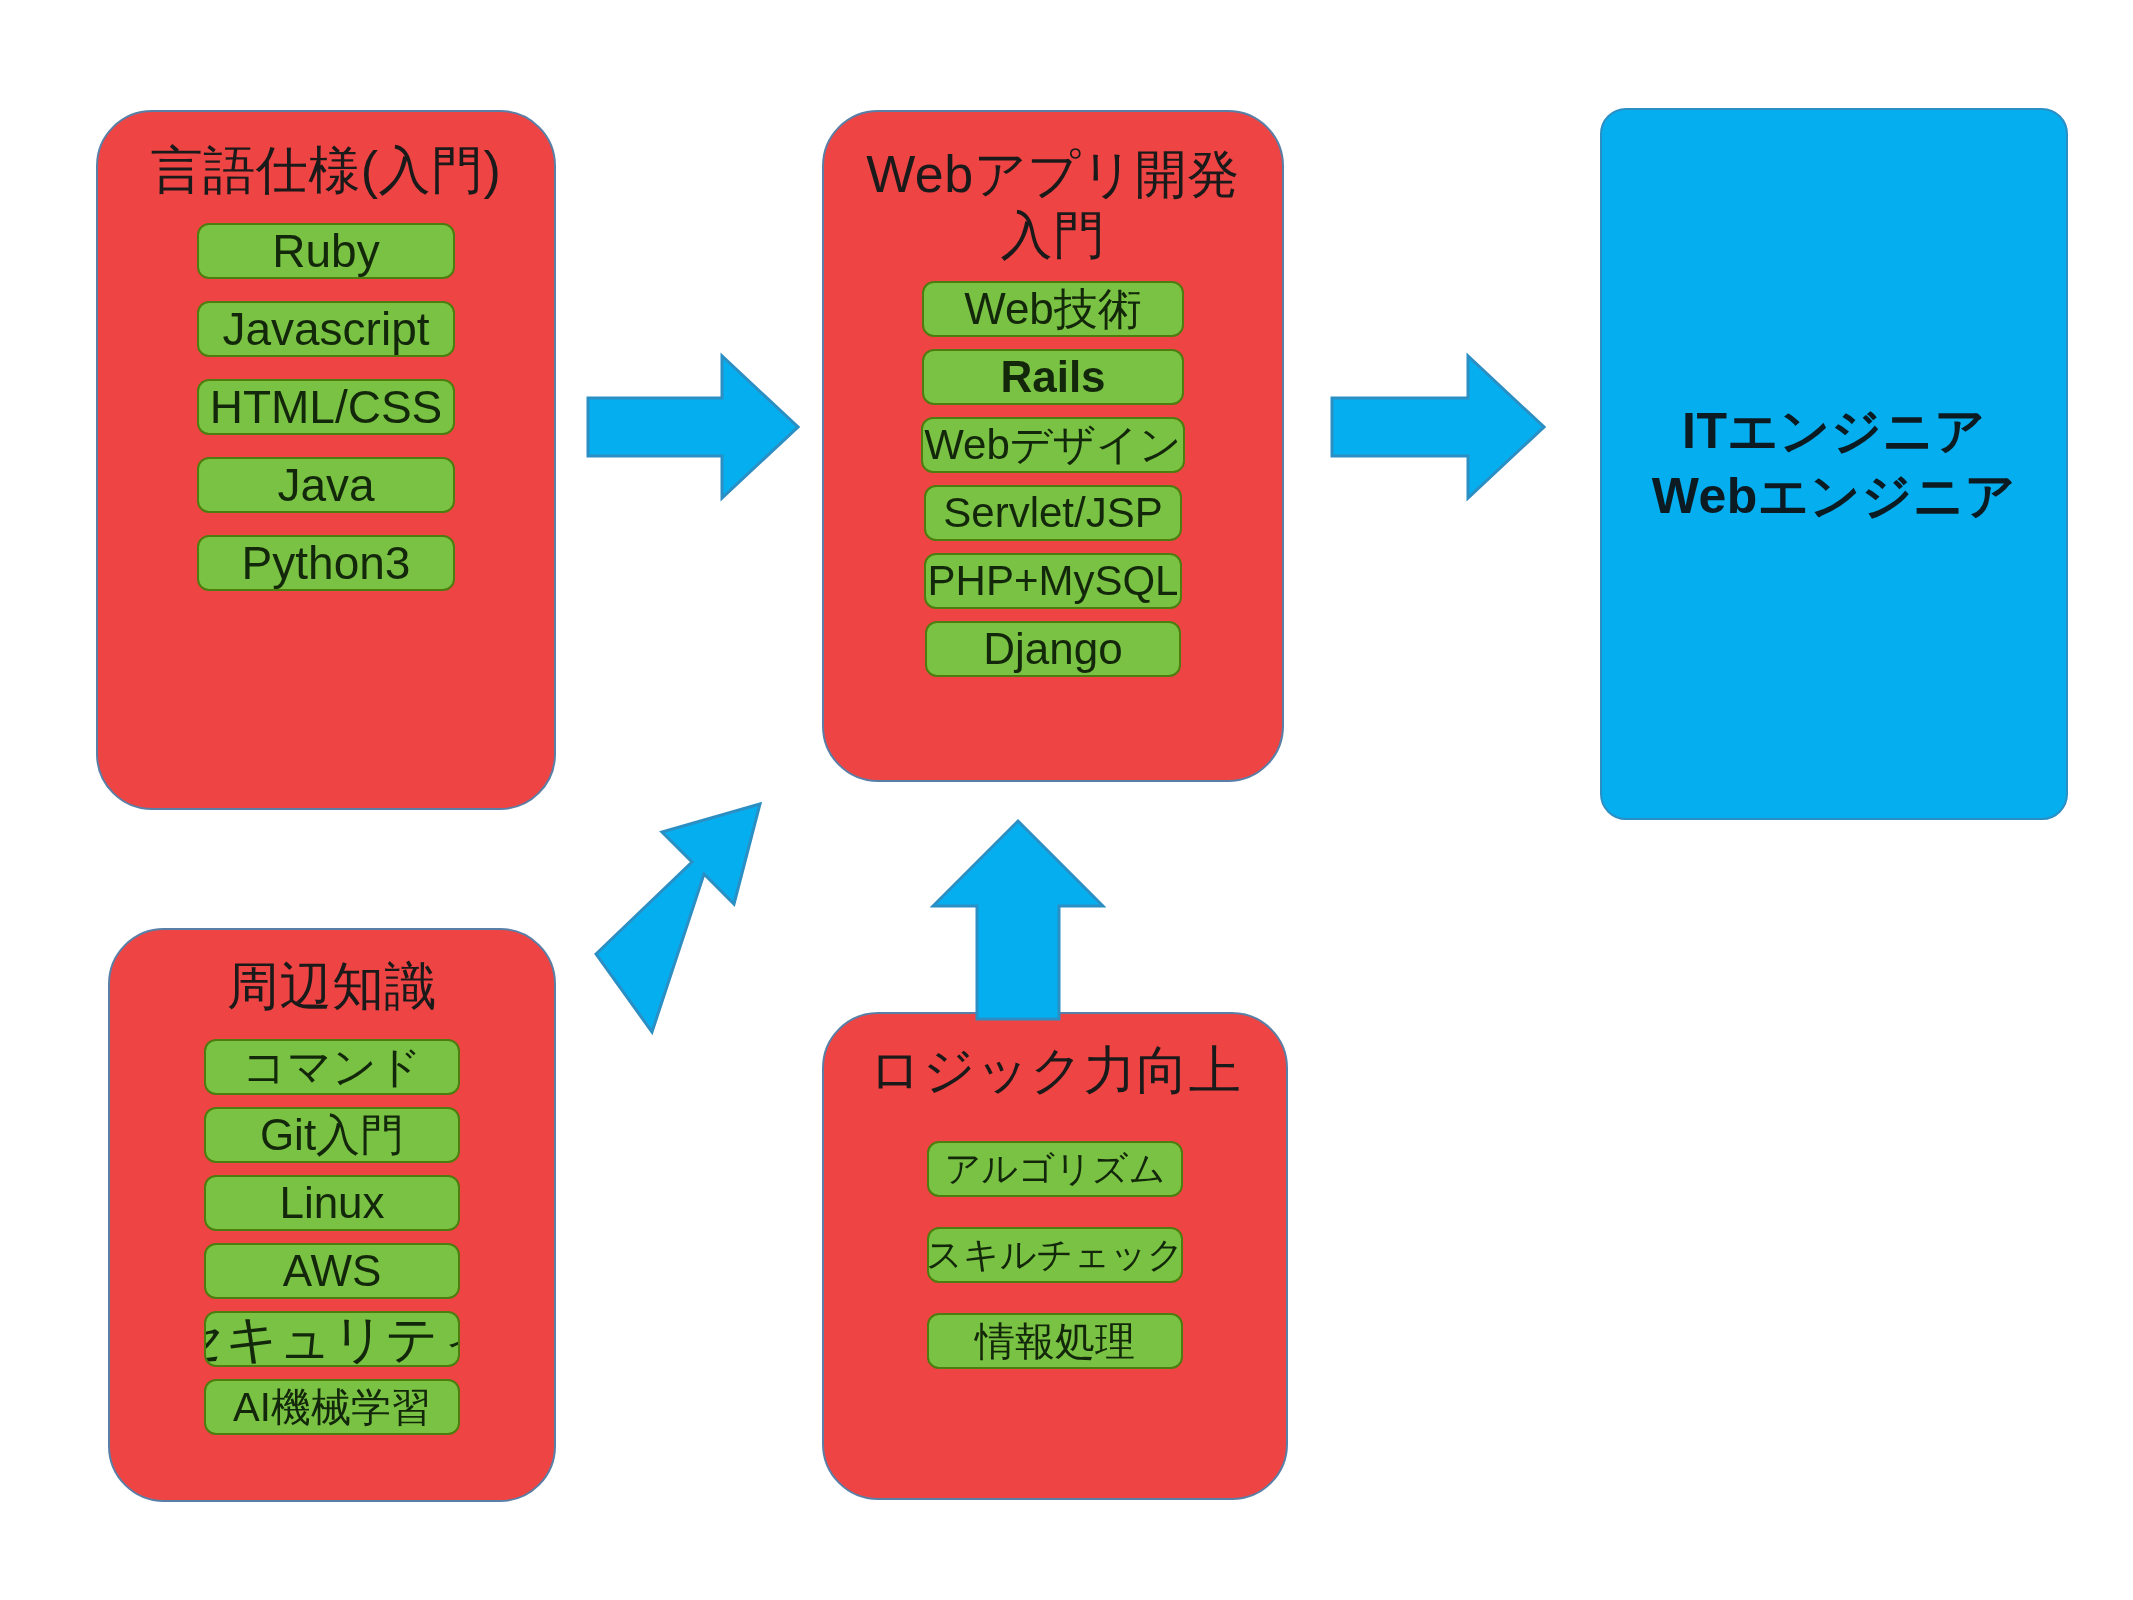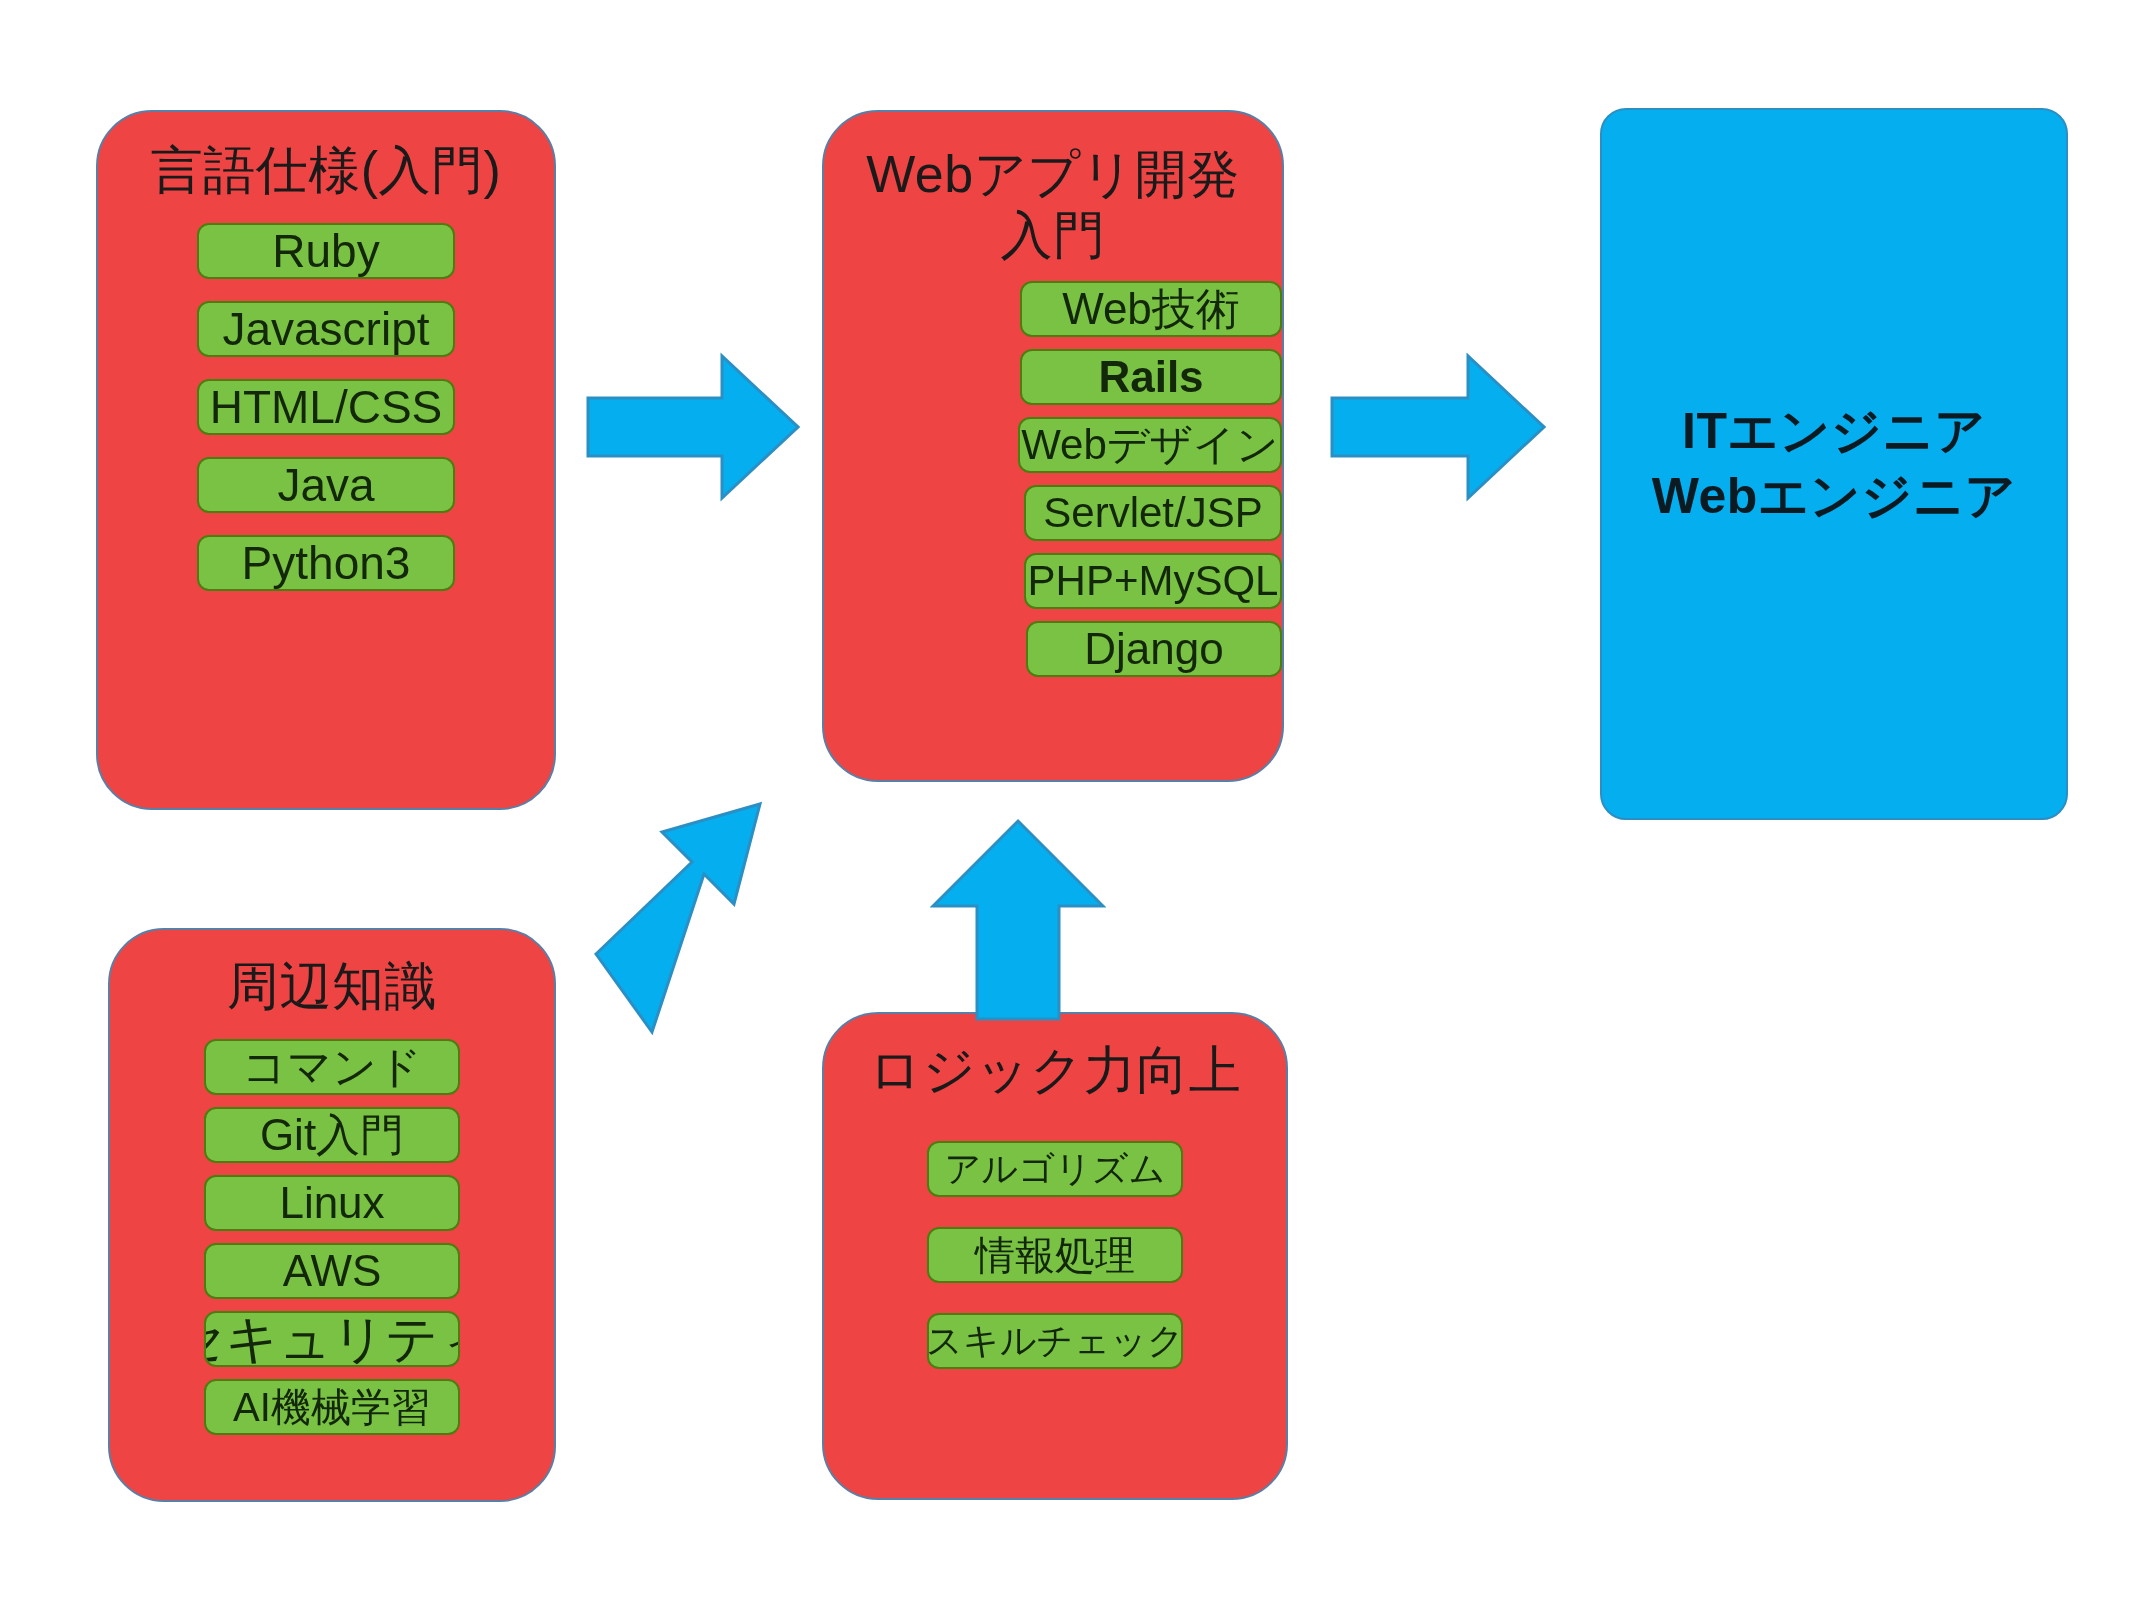--- a/index.html
+++ b/index.html
@@ -97,21 +97,21 @@
   .arrow svg { display: block; }
 
   
   #box-language      { left: 96px;  top: 110px;  width: 460px;  height: 700px;  padding-top: 28px; }
   #box-webapp        { left: 822px; top: 110px;  width: 462px;  height: 672px;  padding-top: 32px; }
   #box-peripheral    { left: 108px; top: 928px;  width: 448px;  height: 574px;  padding-top: 26px; }
   #box-logic         { left: 822px; top: 1012px; width: 466px;  height: 488px;  padding-top: 26px; }
   #box-result        { left: 1600px; top: 108px; width: 468px;  height: 712px; }
 
   #box-language .chip-list   { margin-top: 22px; row-gap: 22px; }
-  #box-webapp .chip-list     { margin-top: 14px; row-gap: 12px; align-items: flex-end; }
+  #box-webapp .chip-list     { margin-top: 14px; row-gap: 12px; }
   #box-peripheral .chip-list { margin-top: 22px; row-gap: 12px; }
   #box-logic .chip-list      { margin-top: 40px; row-gap: 30px; }
 
   #box-language .chip   { width: 258px; height: 56px; font-size: 46px; }
   #box-webapp .chip     { height: 56px; font-size: 44px; }
   #box-peripheral .chip { width: 256px; height: 56px; font-size: 44px; }
   #box-logic .chip      { width: 256px; height: 56px; font-size: 38px; }
 
   
   #box-webapp .chip[data-idx="0"] { width: 262px; }
@@ -171,22 +171,22 @@
       <div class="chip" data-idx="3">AWS</div>
       <div class="chip" data-idx="4">セキュリティ</div>
       <div class="chip" data-idx="5">AI機械学習</div>
     </div>
   </div>
 
   <div class="group-box" id="box-logic">
     <div class="group-title">ロジック力向上</div>
     <div class="chip-list">
       <div class="chip" data-idx="0">アルゴリズム</div>
+      <div class="chip" data-idx="1">スキルチェック</div>
       <div class="chip" data-idx="2">情報処理</div>
-      <div class="chip" data-idx="1">スキルチェック</div>
     </div>
   </div>
 
   <div class="result-box" id="box-result">
     <div class="result-text">ITエンジニア
 Webエンジニア</div>
   </div>
 
   <div class="arrow" id="arrow-lang-to-web">
     <svg viewBox="0 0 214 150" width="214" height="150" aria-hidden="true">

